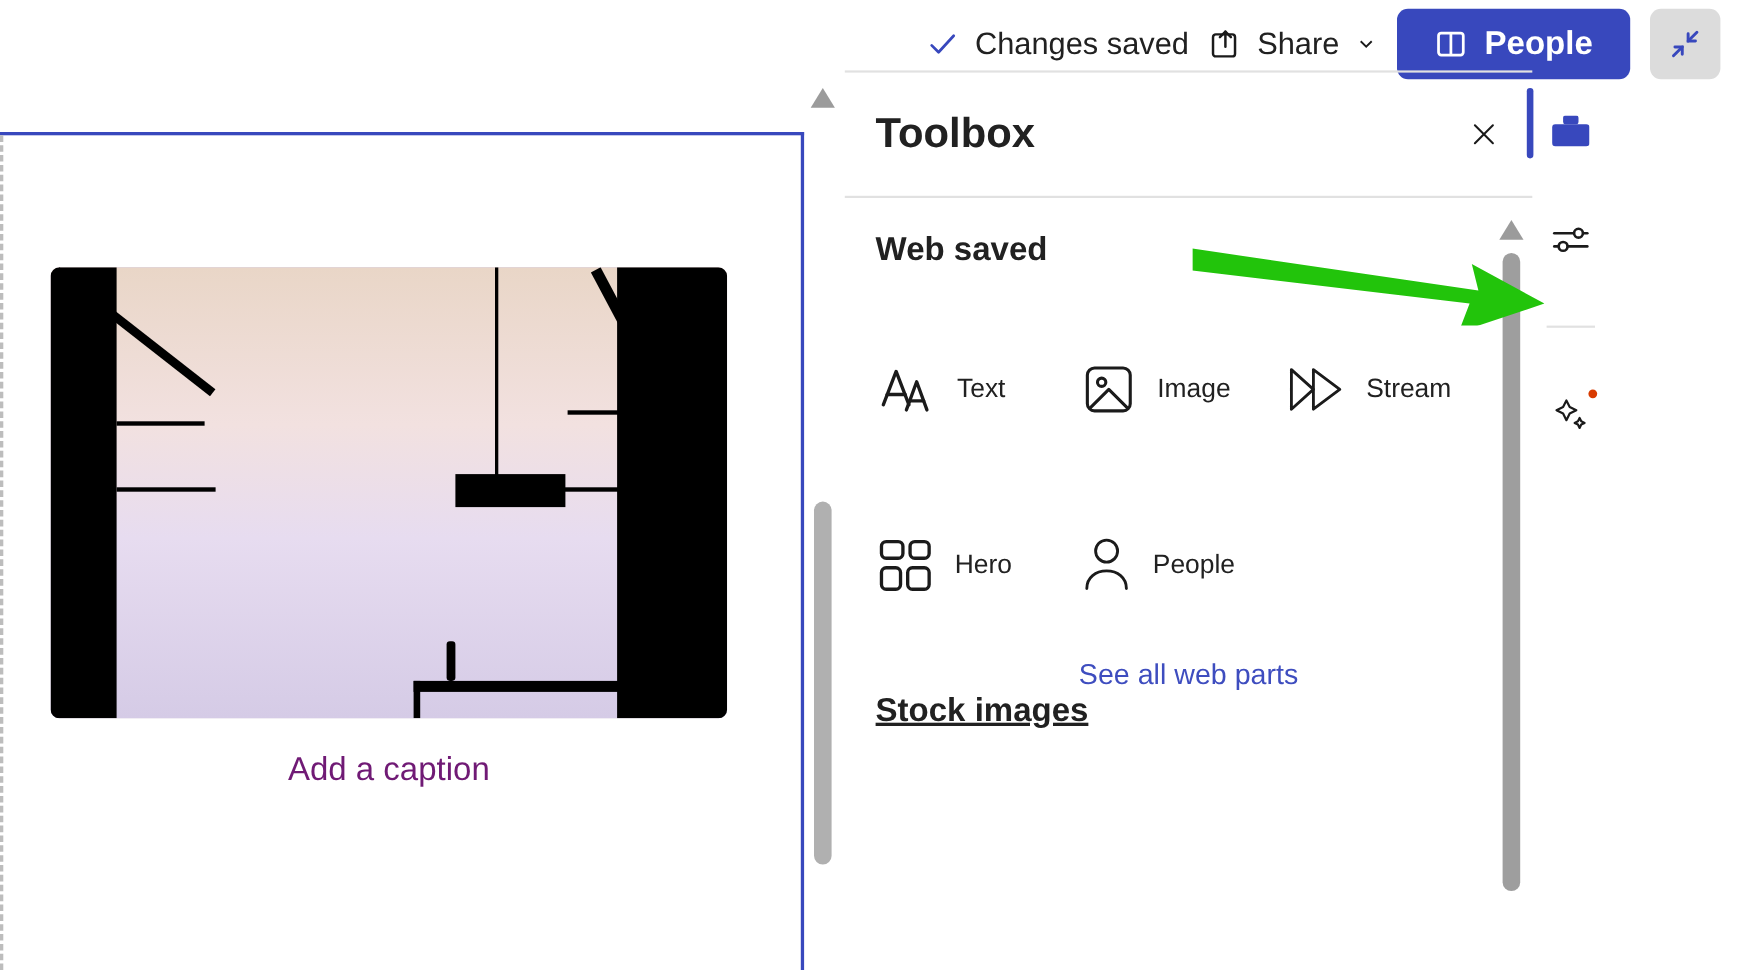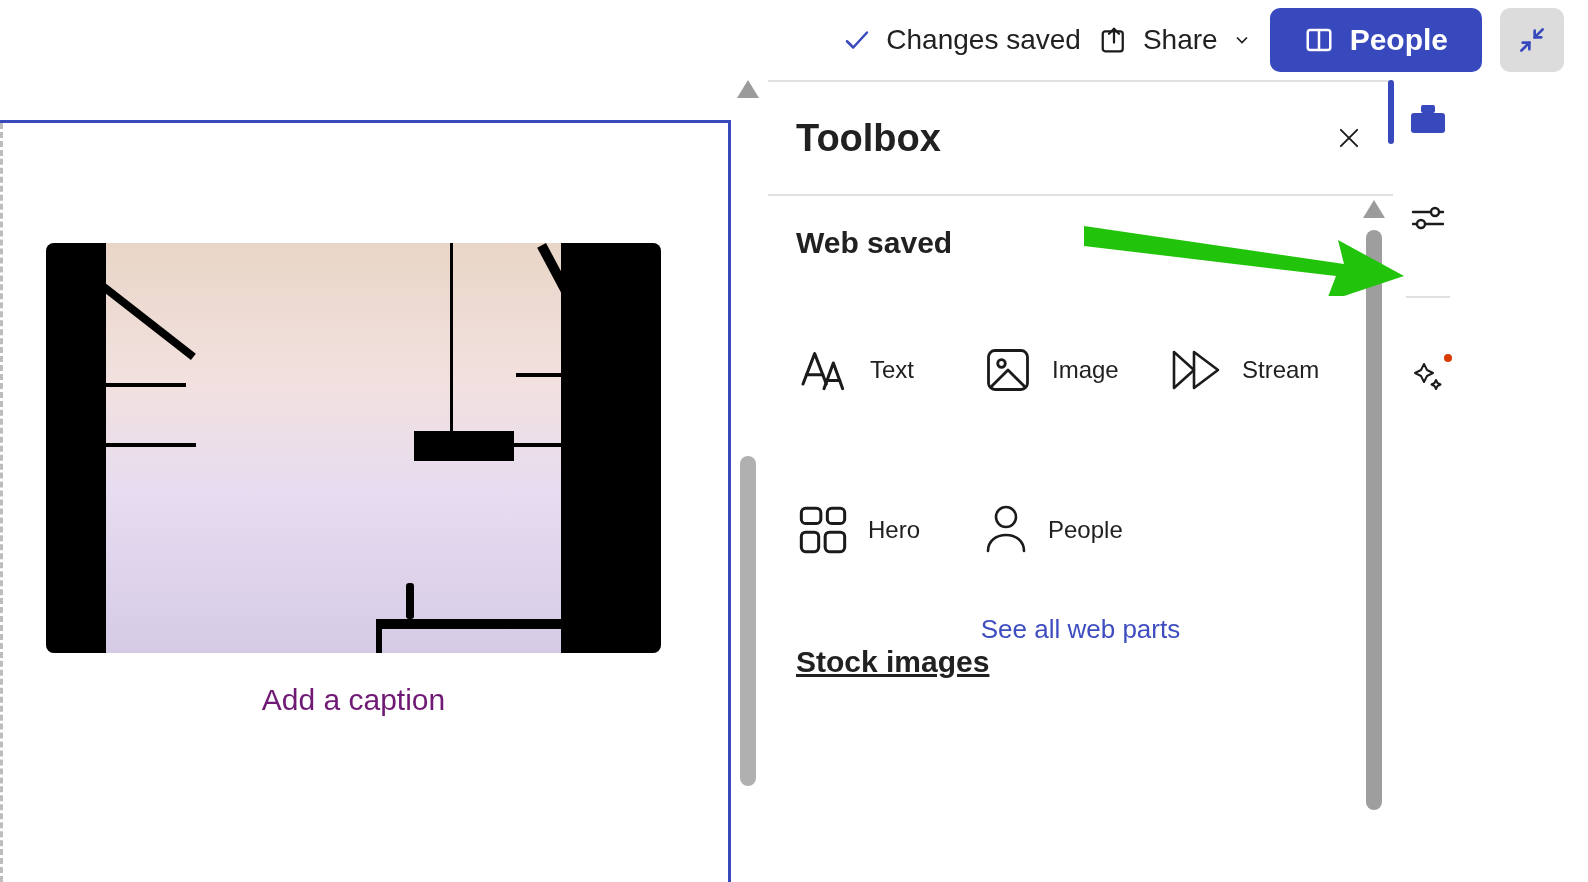--- a/index.html
+++ b/index.html
@@ -67,21 +67,21 @@
   .left-scroll .up{
     width:0;height:0;border-left:11px solid transparent;border-right:11px solid transparent;
     border-bottom:18px solid #9b9b9b;margin:0 auto;cursor:pointer;
   }
   .left-scroll .thumb{
     position:absolute;top:376px;left:3px;width:16px;height:330px;background:#b0b0b0;border-radius:8px;cursor:pointer;
   }
 
   
   .toolbox{
-    position:absolute;left:768px;top:80px;width:625px;height:616px;
+    position:absolute;left:768px;top:64px;width:625px;height:616px;
     border-top:2px solid var(--panel-border);
     box-sizing:border-box;
   }
   .tool-head{
     display:flex;align-items:center;justify-content:space-between;
     height:112px;padding:0 30px 0 28px;border-bottom:2px solid var(--panel-border);
   }
   .tool-head h1{margin:0;font-size:38px;font-weight:600;}
   .tool-body{padding:30px 28px 0 28px;}
   .tool-body h2{margin:0 0 30px 0;font-size:30px;font-weight:600;}

